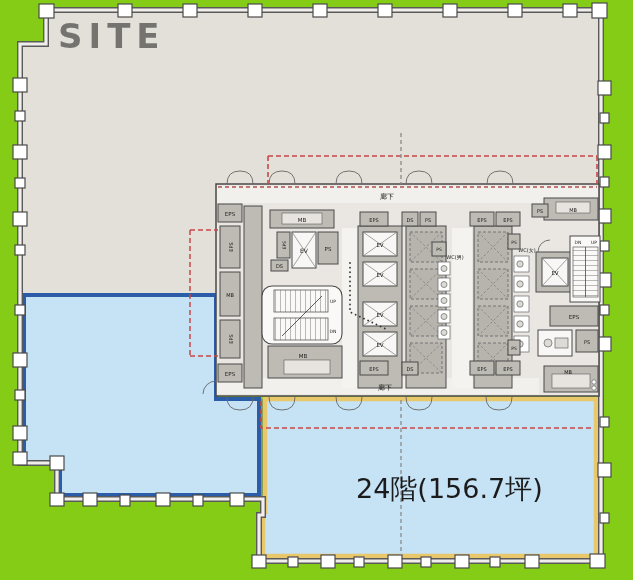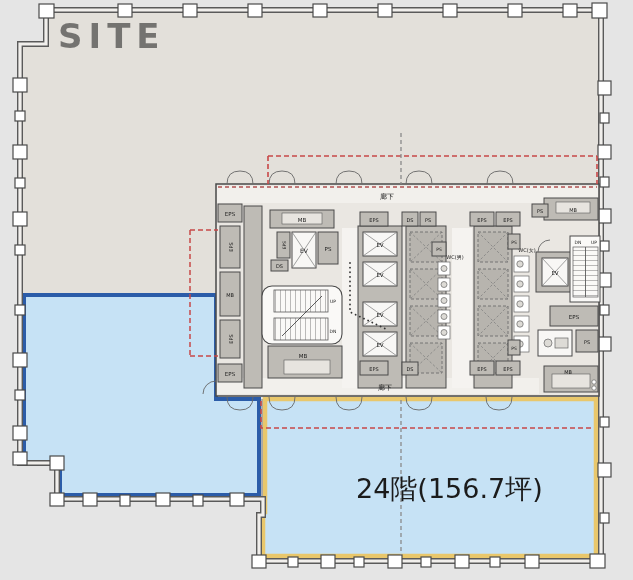--- a/index.html
+++ b/index.html
@@ -1,16 +1,16 @@
 <!DOCTYPE html>
 <html><head>
 <meta charset="utf-8">
 <style>
   html,body{margin:0;padding:0;background:#fff;}
-  .stage{position:relative;width:633px;height:580px;background:#e5e5e5;overflow:hidden;}
+  .stage{position:relative;width:633px;height:580px;background:#84cc16;overflow:hidden;}
   .lbl{font-family:"DejaVu Sans",sans-serif;fill:#1b1b1b;}
   .room{fill:#bebbb5;stroke:#4a4a4a;stroke-width:1;}
   .roomW{fill:#f8f7f5;stroke:#4a4a4a;stroke-width:1;}
   .cell{fill:#b7b4ae;stroke:#6e6e6e;stroke-width:0.9;stroke-dasharray:3,2;}
   .xl{stroke:#7a7a7a;stroke-width:0.7;}
   .xld{stroke:#7a7a7a;stroke-width:0.7;stroke-dasharray:2.5,2;}
   .col{fill:#ffffff;stroke:#4a4a4a;stroke-width:1.2;}
   .door{stroke:#666;stroke-width:0.9;fill:none;}
   .fix{fill:#ffffff;stroke:#666;stroke-width:0.7;}
   .fixc{fill:#dddbd6;stroke:#666;stroke-width:0.7;}

